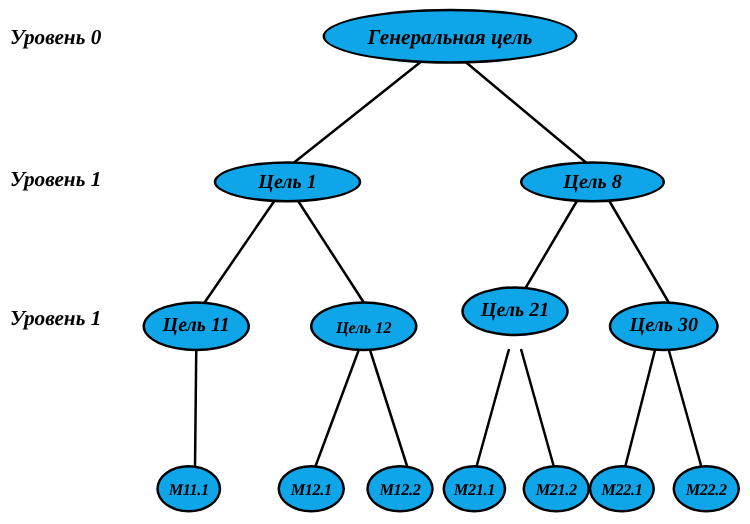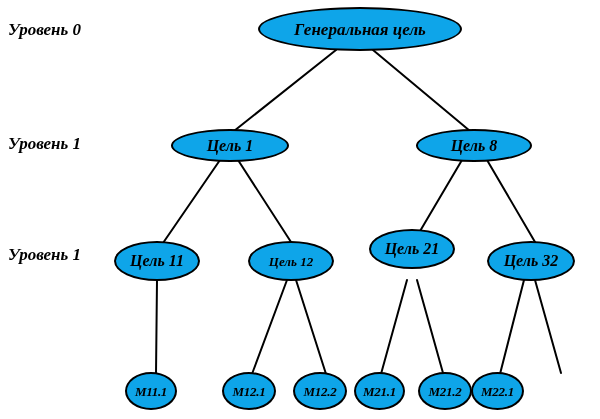--- a/index.html
+++ b/index.html
@@ -95,22 +95,23 @@
   <div class="level-label l0">Уровень 0</div>
   <div class="level-label l1">Уровень 1</div>
   <div class="level-label l2">Уровень 1</div>
 
   <div class="node root">Генеральная цель</div>
   <div class="node goal1">Цель 1</div>
   <div class="node goal2">Цель 8</div>
   <div class="node goal11">Цель 11</div>
   <div class="node goal12">Цель 12</div>
   <div class="node goal21">Цель 21</div>
-  <div class="node goal22">Цель 32</div>
+  <div class="node goal22">Цель 30</div>
 
   <div class="node measure m11_1">М11.1</div>
   <div class="node measure m12_1">М12.1</div>
   <div class="node measure m12_2">М12.2</div>
   <div class="node measure m21_1">М21.1</div>
   <div class="node measure m21_2">М21.2</div>
   <div class="node measure m22_1">М22.1</div>
+  <div class="node measure m22_2">М22.2</div>
 
 </div>
 
 </body></html>

